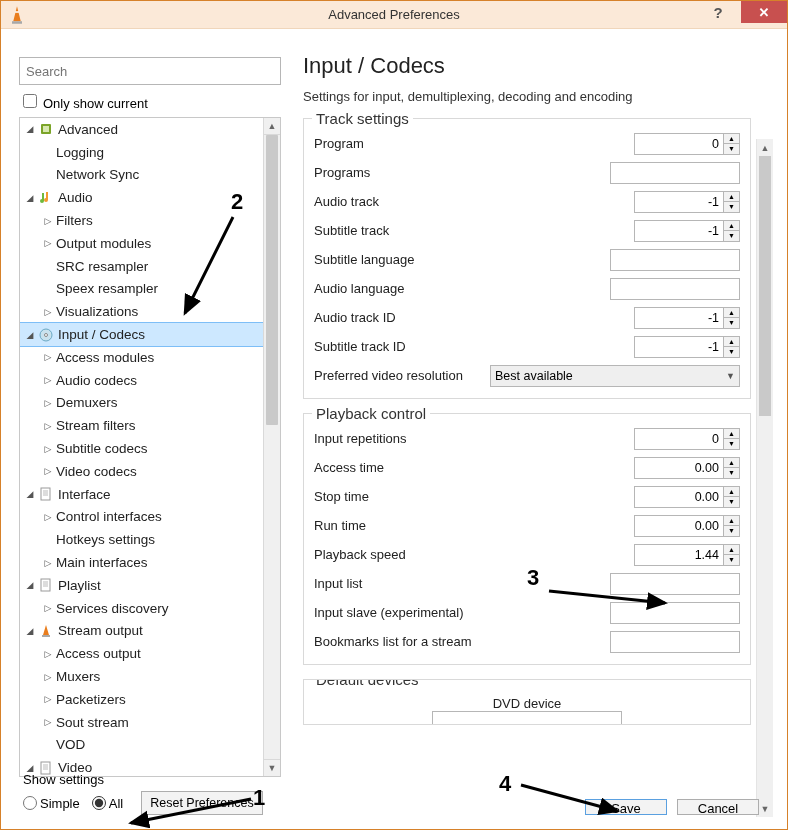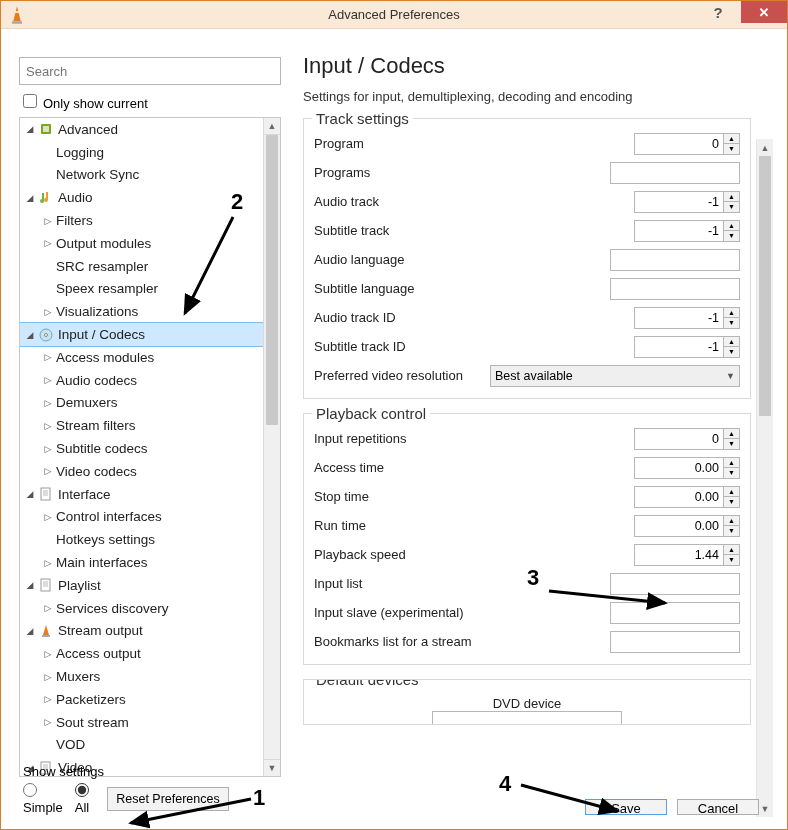--- a/index.html
+++ b/index.html
@@ -31,21 +31,21 @@
   .node.selected { background:#cde8ff; outline:1px solid #7dbef7; }
   .node .tw { width:12px; text-align:center; font-size:9px; color:#555; margin-right:2px; }
   .node .tw-empty { width:12px; margin-right:2px; }
   .node .ic { width:16px; height:16px; margin-right:4px; display:flex; align-items:center; justify-content:center; }
   .ic svg { width:16px; height:16px; }
   .ind1 { padding-left: 4px; }
   .ind2 { padding-left: 22px; }
 
   .show-settings { position:absolute; left:22px; bottom:14px; font-size:13px; }
   .radio-row { display:flex; align-items:center; margin-top:4px; gap:2px; }
-  .radio-lbl { margin-right:10px; display:flex; align-items:flex-start; gap:3px;flex-direction:column; }
+  .radio-lbl { margin-right:10px; display:flex; align-items:center; gap:3px; }
   input[type=radio] { width:14px; height:14px; margin:0; accent-color:#333; }
   .reset-btn { margin-left:6px; height:24px; font-size:12.5px; padding:0 8px; background:#f3f3f3; border:1px solid #adadad; }
 
   
   .rightcol { position:absolute; left:302px; top:24px; right:14px; }
   .r-scroll { position:absolute; right:0; top:86px; width:17px; height:678px; background:#f0f0f0; border-left:1px solid #e4e4e4; }
   .r-scroll .arrow { height:17px; display:flex; align-items:center; justify-content:center; font-size:9px; color:#666; }
   .r-scroll .thumb { position:absolute; left:2px; width:12px; background:#c9c9c9; top:17px; height:260px; }
 
   .rhead { font-size:22px; font-weight:400; color:#222; }
@@ -334,25 +334,25 @@
             <div class="lbl">Subtitle track</div>
             <div class="spin">
               <input class="txt" value="-1" style="">
               <div class="spin-btn">
                 <div>▲</div>
                 <div>▼</div>
               </div>
             </div>
           </div>
         <div class="row">
+            <div class="lbl">Subtitle language</div>
+            <input class="txt l" style="width: 130px;" value="">
+          </div>
+        <div class="row">
             <div class="lbl">Audio language</div>
-            <input class="txt l" style="width: 130px;" value="">
-          </div>
-        <div class="row">
-            <div class="lbl">Subtitle language</div>
             <input class="txt l" style="width: 130px;" value="">
           </div>
         <div class="row">
             <div class="lbl">Audio track ID</div>
             <div class="spin">
               <input class="txt" value="-1" style="">
               <div class="spin-btn">
                 <div>▲</div>
                 <div>▼</div>
               </div>

